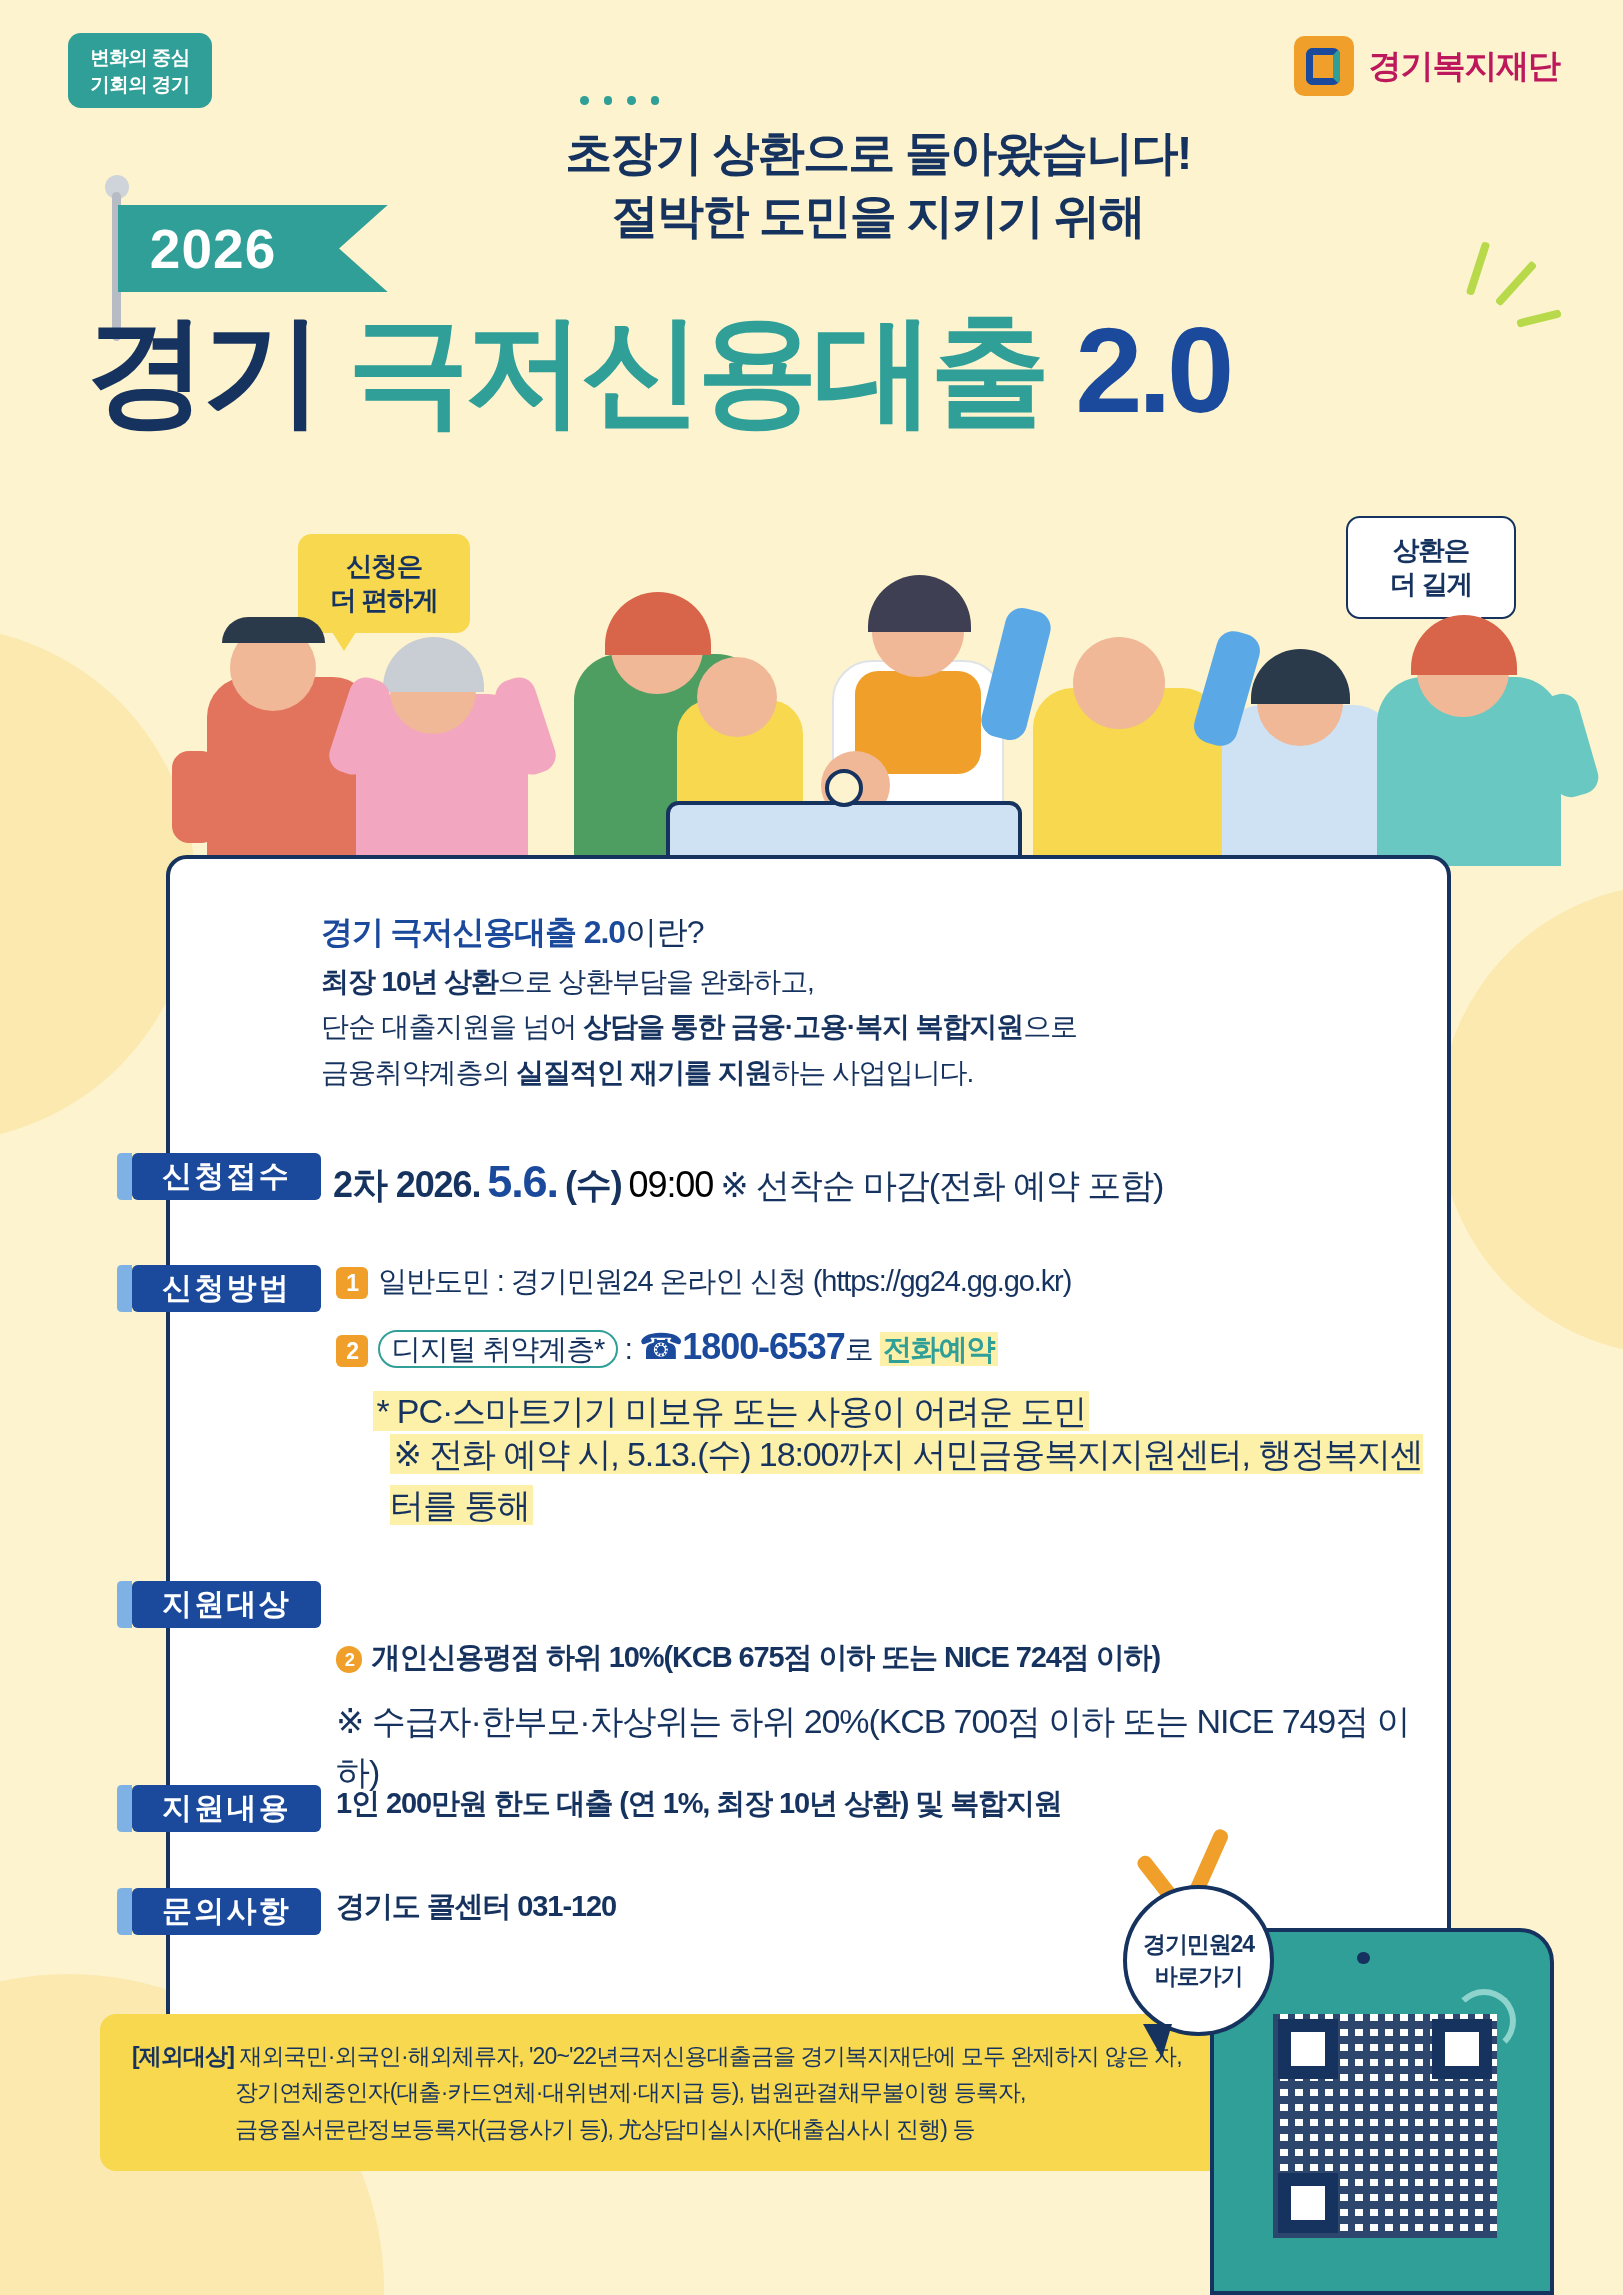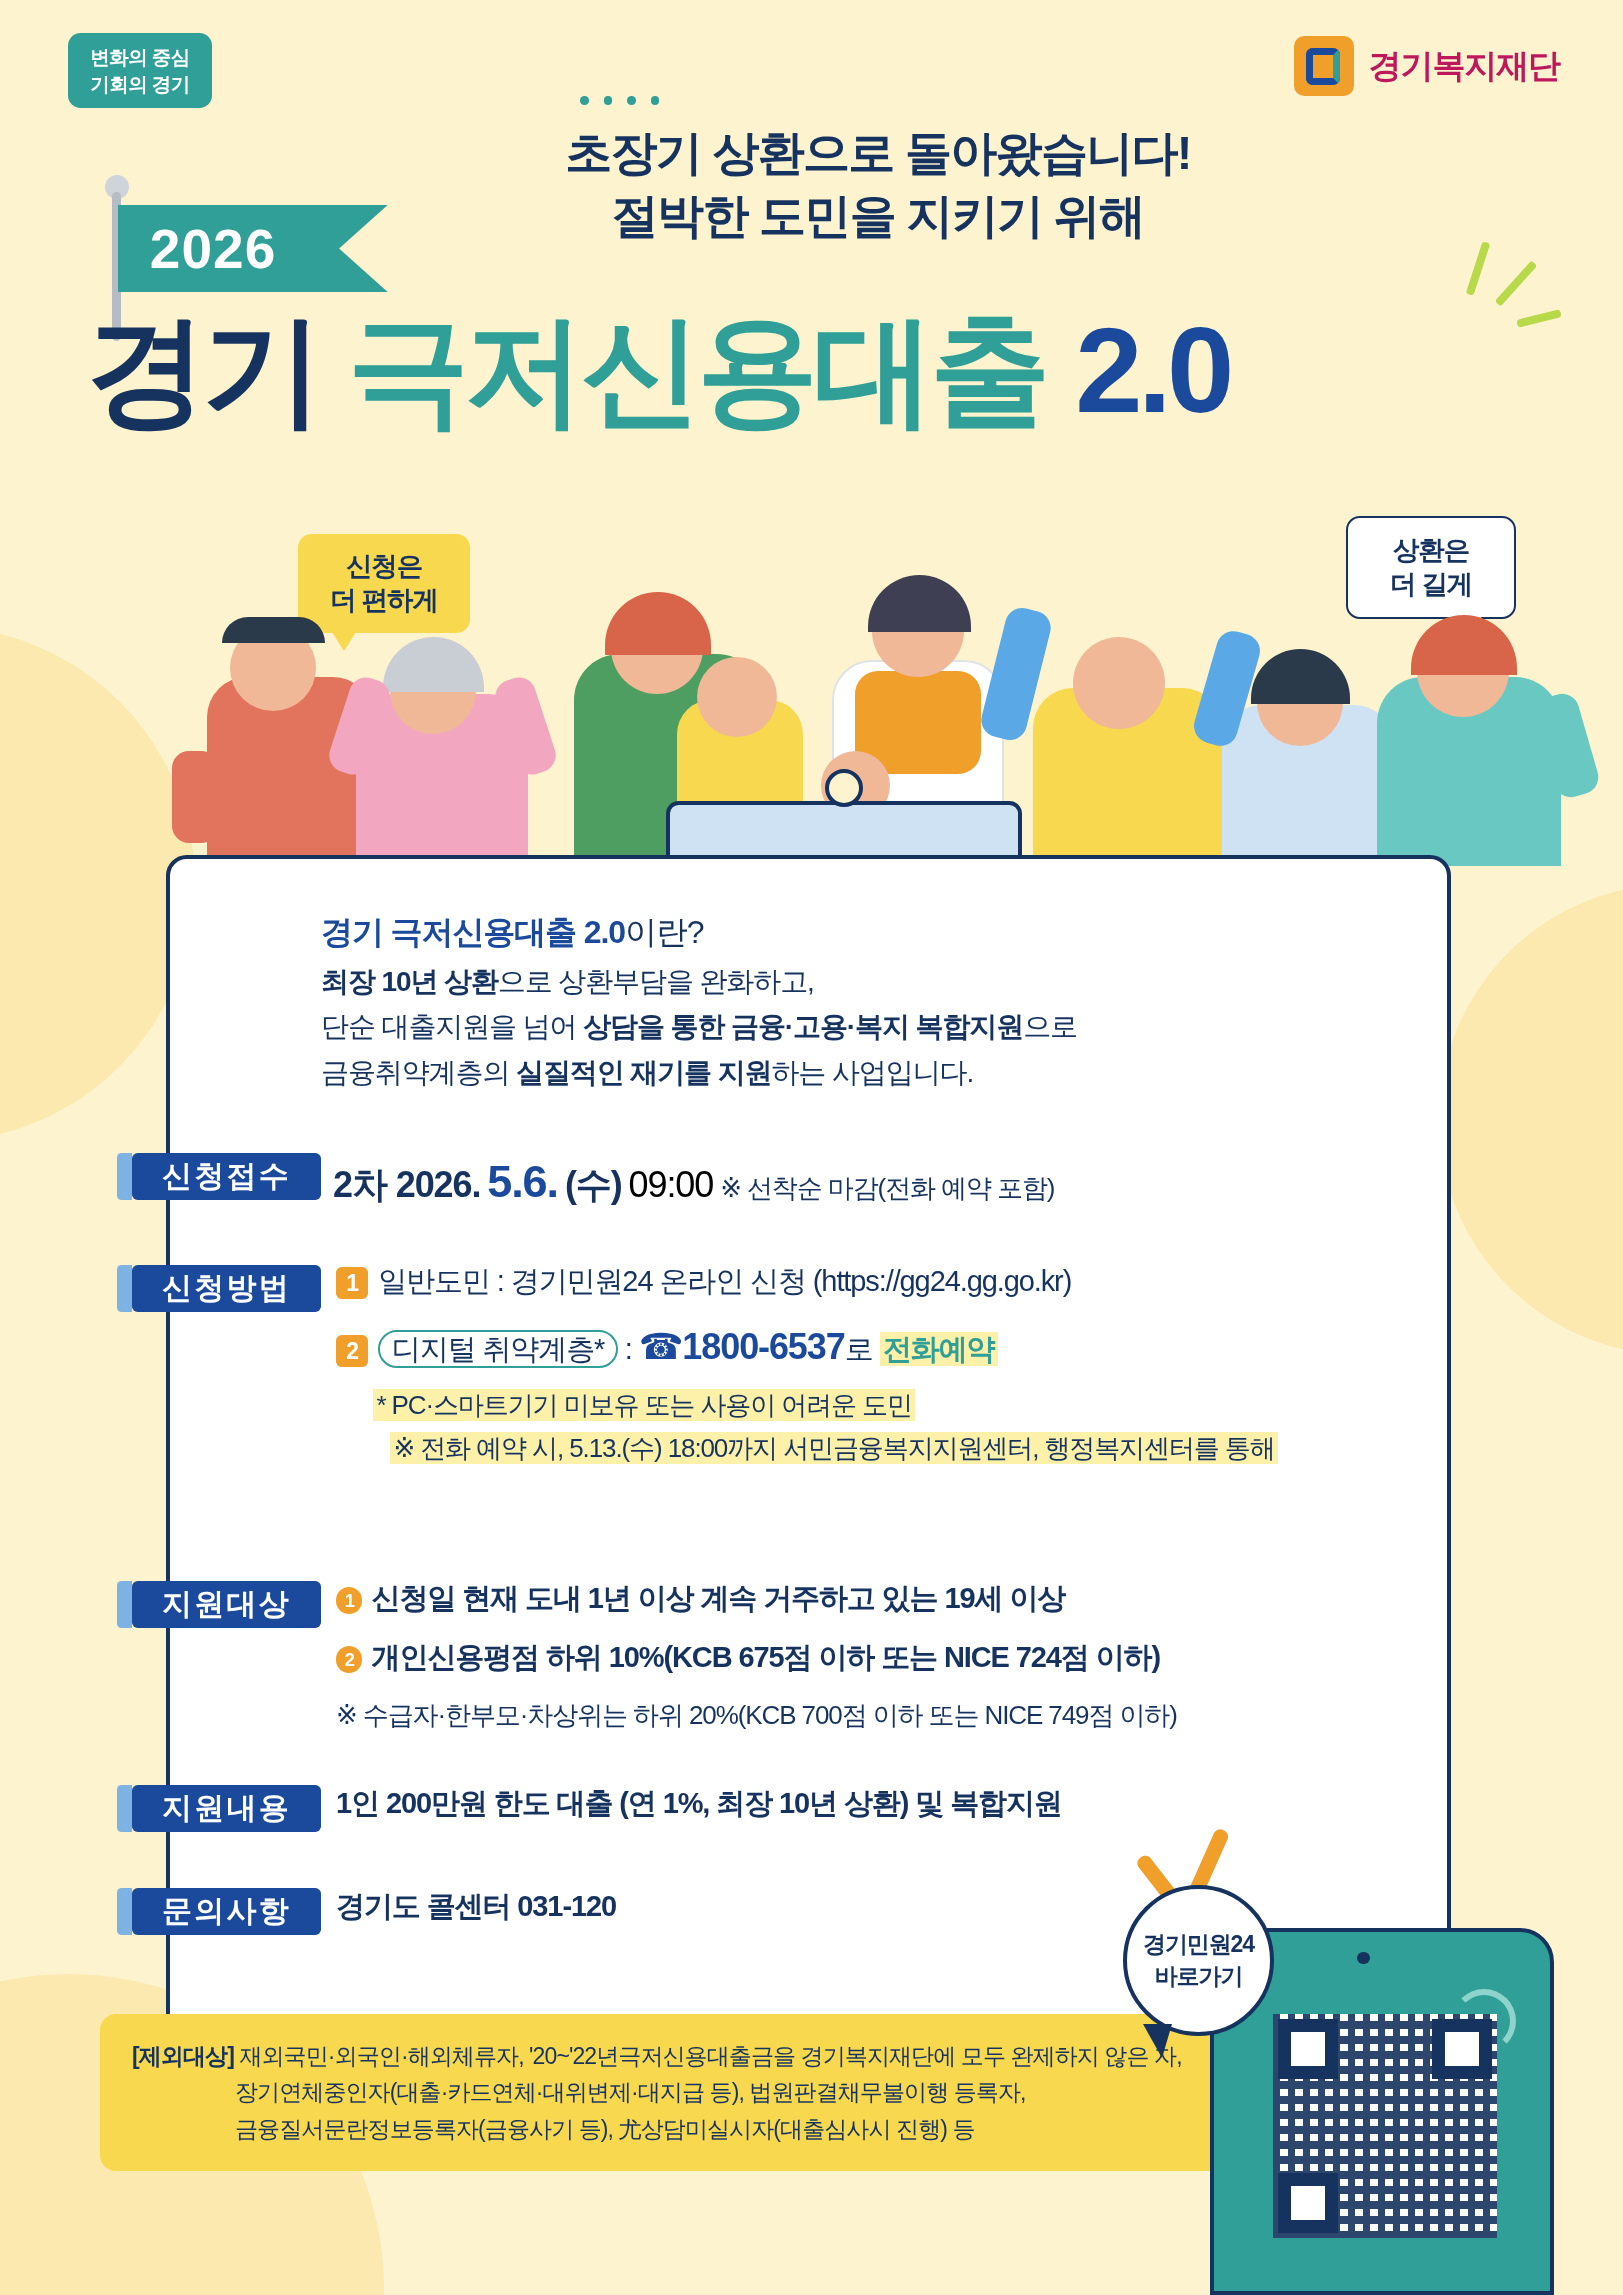--- a/index.html
+++ b/index.html
@@ -277,21 +277,21 @@
   .rowtext {
     position: absolute;
     color: #16335f;
     font-size: 29px;
     letter-spacing: -1.1px;
     line-height: 1.5;
   }
   .rowtext b { font-weight: bold; }
   .big { font-size: 36px; font-weight: bold; color: #16335f; }
   .teal { color: #000000; font-weight: normal; }
-  .small { font-size: 26px; }
+  .small { font-size: 34px; }
 
   .numsq {
     display: inline-flex;
     width: 32px; height: 32px;
     background: #f0a02a;
     color: #fff;
     border-radius: 5.7px;
     font-size: 23px;
     font-weight: bold;
     align-items: center;
@@ -561,23 +561,20 @@
     <span class="numsq">2</span><span class="circle-out">디지털 취약계층*</span><span> : </span><b style="font-size:36px;color:#1b4a9c;">☎1800-6537</b><span>로 </span><b class="hl" style="color:#2f9f97;">전화예약</b>
   </div>
   <div class="rowtext small" style="left:373px; top:1386px; width:1062px;">
     <span class="hl">* PC·스마트기기 미보유 또는 사용이 어려운 도민</span>
   </div>
   <div class="rowtext small" style="left:390px; top:1429px; width:1062px;">
     <span class="hl">※ 전화 예약 시, 5.13.(수) 18:00까지 서민금융복지지원센터, 행정복지센터를 통해</span>
   </div>
 
   <div class="tag" style="left:132px; top:1581px;">지원대상</div>
-  <div class="rowtext" style="left:336px; top:1577px; width:1090px; font-weight:bold;">
-    <span class="numcir">1</span><span>신청일 현재 도내 1년 이상 계속 거주하고 있는 19세 이상</span>
-  </div>
   <div class="rowtext" style="left:336px; top:1636px; width:1090px; font-weight:bold;">
     <span class="numcir">2</span><span>개인신용평점 하위 10%(KCB 675점 이하 또는 NICE 724점 이하)</span>
   </div>
   <div class="rowtext small" style="left:336px; top:1696px; width:1090px;">※ 수급자·한부모·차상위는 하위 20%(KCB 700점 이하 또는 NICE 749점 이하)</div>
 
   <div class="tag" style="left:132px; top:1785px;">지원내용</div>
   <div class="rowtext" style="left:336px; top:1782px; width:1090px; font-weight:bold;">1인 200만원 한도 대출 (연 1%, 최장 10년 상환) 및 복합지원</div>
 
   <div class="tag" style="left:132px; top:1888px;">문의사항</div>
   <div class="rowtext" style="left:336px; top:1885px; width:1090px; font-weight:bold;">경기도 콜센터 031-120</div>

